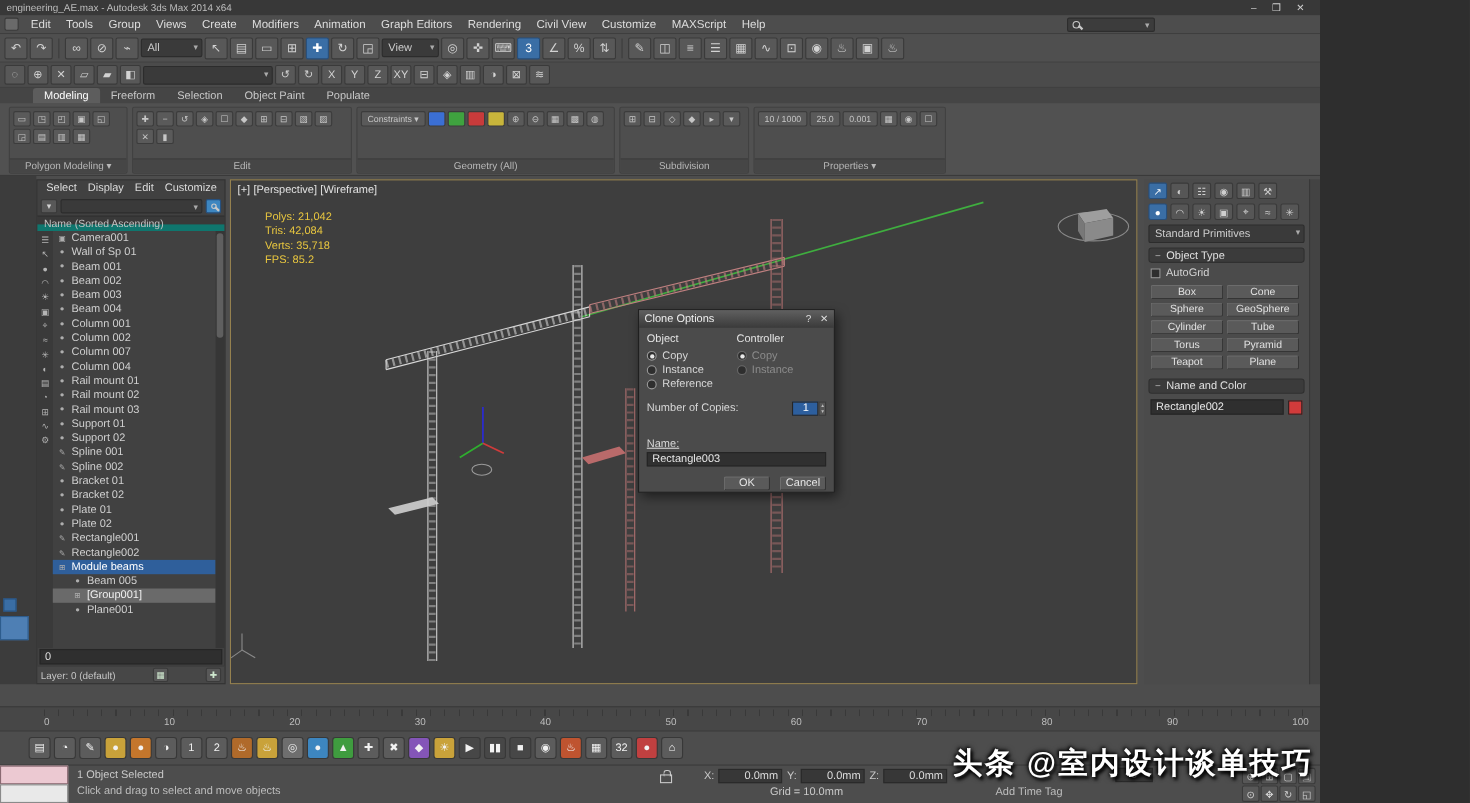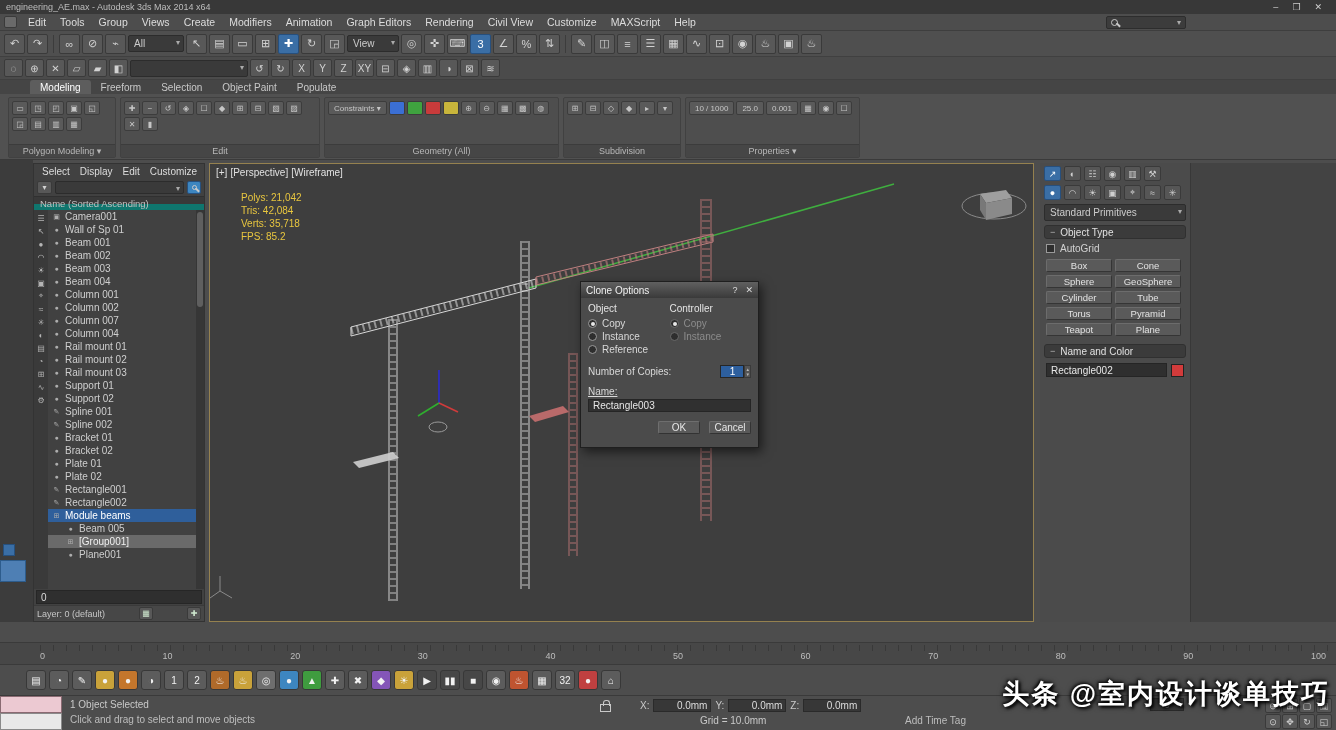--- a/index.html
+++ b/index.html
@@ -1,18 +1,18 @@
 <!DOCTYPE html>
 <html><head>
 <meta charset="utf-8">
 <style>
   * { box-sizing: border-box; }
   html,body { margin:0; padding:0; background:#2e2e2e; }
   #app {
-    position:relative; width:1336px; height:730px; overflow:hidden;
+    position:relative; width:1200px; height:730px; overflow:hidden;
     background:#4d4d4d; color:#d6d6d6;
     font-family:"Liberation Sans", sans-serif; font-size:11px;
     user-select:none;
     padding-left:16px;
   }
   
   #titlebar { position:absolute; left:0; top:0; width:100%; height:14px; background:#383838;
     display:flex; align-items:center; padding:0 6px; font-size:9px; color:#bdbdbd; }
   .winbtns { margin-left:auto; display:flex; gap:14px; padding-right:8px; color:#cfcfcf; font-size:9px; }
   .winbtn { cursor:default; }
@@ -108,21 +108,21 @@
   .radio { width:9px; height:9px; border-radius:50%; border:1px solid #9a9a9a; background:#2e2e2e; position:relative; flex:none; }
   .selected .radio::after { content:""; position:absolute; left:2px; top:2px; width:4px; height:4px;
     background:#e8e8e8; border-radius:50%; }
   .radio-row.disabled { color:#8c8c8c; }
   .radio-row.disabled .radio { border-color:#6a6a6a; }
   .copies-row { display:flex; align-items:center; gap:5px; margin-top:9px; color:#d8d8d8; }
   .spin { display:flex; align-items:stretch; height:13px; margin-left:auto; }
   .spinval { width:24px; background:#2d5f9e; color:#fff; border:1px solid #262626; text-align:center; line-height:12px; }
   .spinarrows { display:flex; flex-direction:column; justify-content:center; font-size:5px; line-height:5px;
     color:#bbb; background:#555; border:1px solid #3a3a3a; padding:0 1px; }
-  .namelabel { margin-top:8px; color:#d8d8d8;text-decoration:underline; }
+  .namelabel { margin-top:20px; color:#d8d8d8;text-decoration:underline; }
   .namebox { margin-top:2px; height:13px; background:#303030; border:1px solid #252525; color:#e6e6e6;
     padding:0 4px; line-height:12px; }
   .dlg-buttons { display:flex; justify-content:flex-end; gap:9px; margin-top:9px; }
   .dbtn { width:42px; height:13px; background:#5a5a5a; border:1px solid #6e6e6e; border-bottom-color:#333;
     border-right-color:#333; border-radius:2px; color:#e6e6e6; text-align:center; line-height:12px; }
   
   #cmdpanel { position:absolute; left:1040px; top:163px; width:150px; height:459px; background:#4b4b4b; font-size:10px; }
   #cmdextra { position:absolute; left:1190px; top:163px; width:146px; height:459px; background:#434343; border-left:1px solid #383838; }
   .cp-tabs, .cp-cats { display:flex; gap:3px; padding:3px 4px 1px 4px; }
   .cp-tab, .cp-cat { width:17px; height:15px; background:#565656; border:1px solid #3a3a3a; border-radius:2px;

